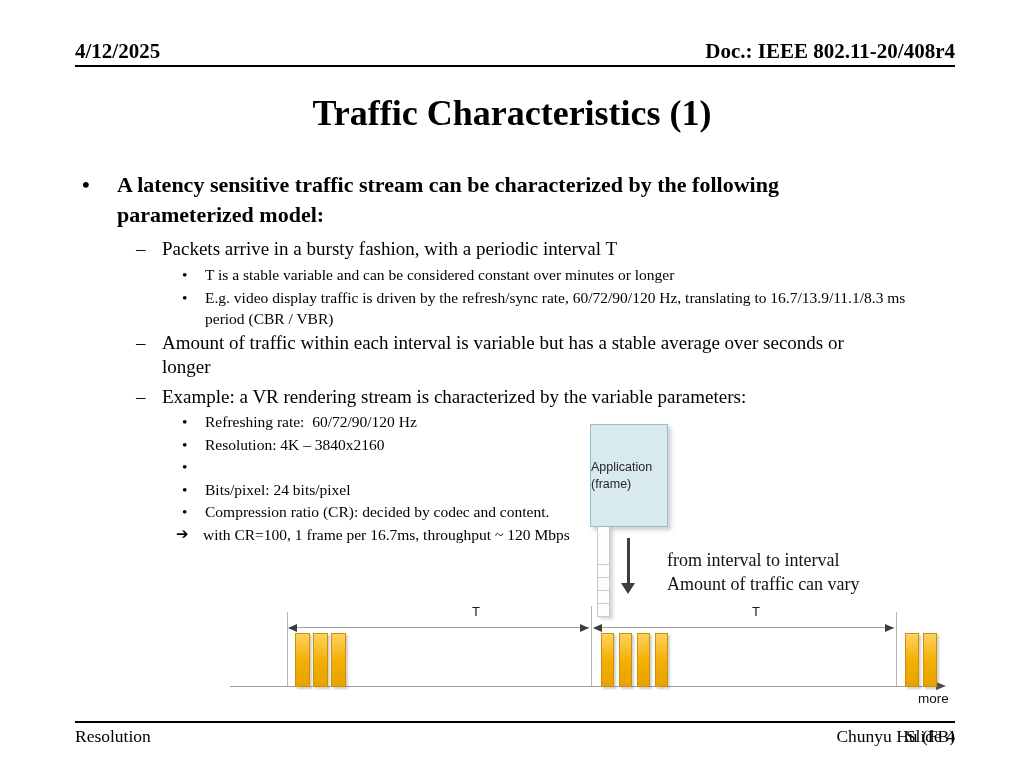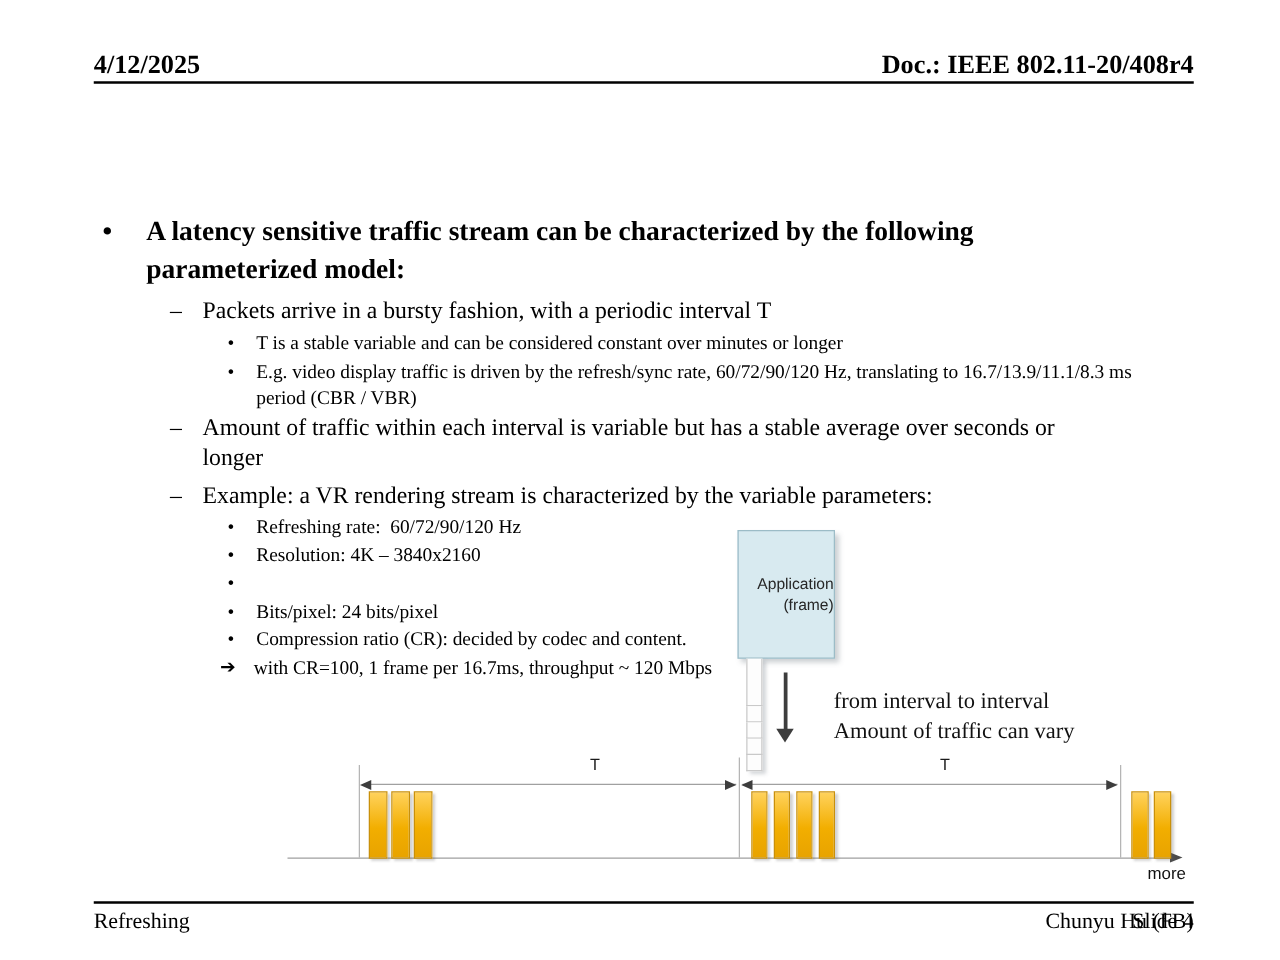--- a/index.html
+++ b/index.html
@@ -33,21 +33,21 @@
   .li-eg{margin-bottom:2px;}
   .li-eg .txt{width:710px;}
   .l3x{margin-bottom:1.5px;}
   .l-arrow{font-size:15.5px; line-height:21px;}
   .l-arrow .marker{padding-left:101px; width:27px; font-size:15px;}
   
   .abs{position:absolute;}
   .app-box{left:590px; top:424px; width:76px; height:101px;
     background:var(--box-fill,#d8eaf0); border:1px solid var(--box-border,#9cbcc7);
     box-shadow:3px 3px 4px rgba(110,120,130,.35);
-    display:flex; flex-direction:column; align-items:flex-end; justify-content:center;
+    display:flex; flex-direction:column; align-items:flex-start; justify-content:center;
     font-family:"Liberation Sans","DejaVu Sans",sans-serif; font-size:12.5px; color:#262626; line-height:17px;}
   .queue{left:597px; top:527px; width:13px; box-shadow:3px 2px 3px rgba(110,120,130,.3); background:#fff;}
   .queue .neck{height:37px; border:1px solid #c9c9c9; border-top:none; background:#fdfdfd;}
   .queue .qcell{height:12px; border:1px solid #c9c9c9; border-top:none; background:#fdfdfd;}
   .down-arrow-line{left:627px; top:538px; width:3px; height:46px; background:var(--arrow-dark,#3d3d3d);}
   .down-arrow-head{left:621px; top:583px; width:0; height:0;
     border-left:7px solid transparent; border-right:7px solid transparent;
     border-top:11px solid var(--arrow-dark,#3d3d3d);}
   .annotation{left:667px; top:548px; font-size:18px; line-height:24px; color:#111;}
   .tick{width:1px; background:#b5b5b5;}
@@ -87,20 +87,21 @@
 <body>
 
 <div id="slide">
 
   <div class="hdr">
     <span>4/12/2025</span>
     <span>Doc.: IEEE 802.11-20/408r4</span>
   </div>
   <div class="hdr-rule"></div>
 
+  <div class="title">Traffic Characteristics (1)</div>
 
   <div class="content">
     <div class="li l1">
       <span class="marker">•</span>
       <span class="txt">A latency sensitive traffic stream can be characterized by the following parameterized model:</span>
     </div>
     <div class="li l2 li-packets">
       <span class="marker">–</span>
       <span class="txt">Packets arrive in a bursty fashion, with a periodic interval T</span>
     </div>
@@ -197,18 +198,18 @@
         <div class="bar"></div>
       </div>
     <div class="abs bar-group bg3">
         <div class="bar"></div>
         <div class="bar"></div>
       </div>
   </div>
 
   <div class="ftr-rule"></div>
   <div class="ftr">
-    <span>Refreshing</span>
+    <span>Resolution</span>
     <span class="center">Slide 4</span>
     <span class="right">Chunyu Hu (FB)</span>
   </div>
 
 </div>
 
 </body></html>

